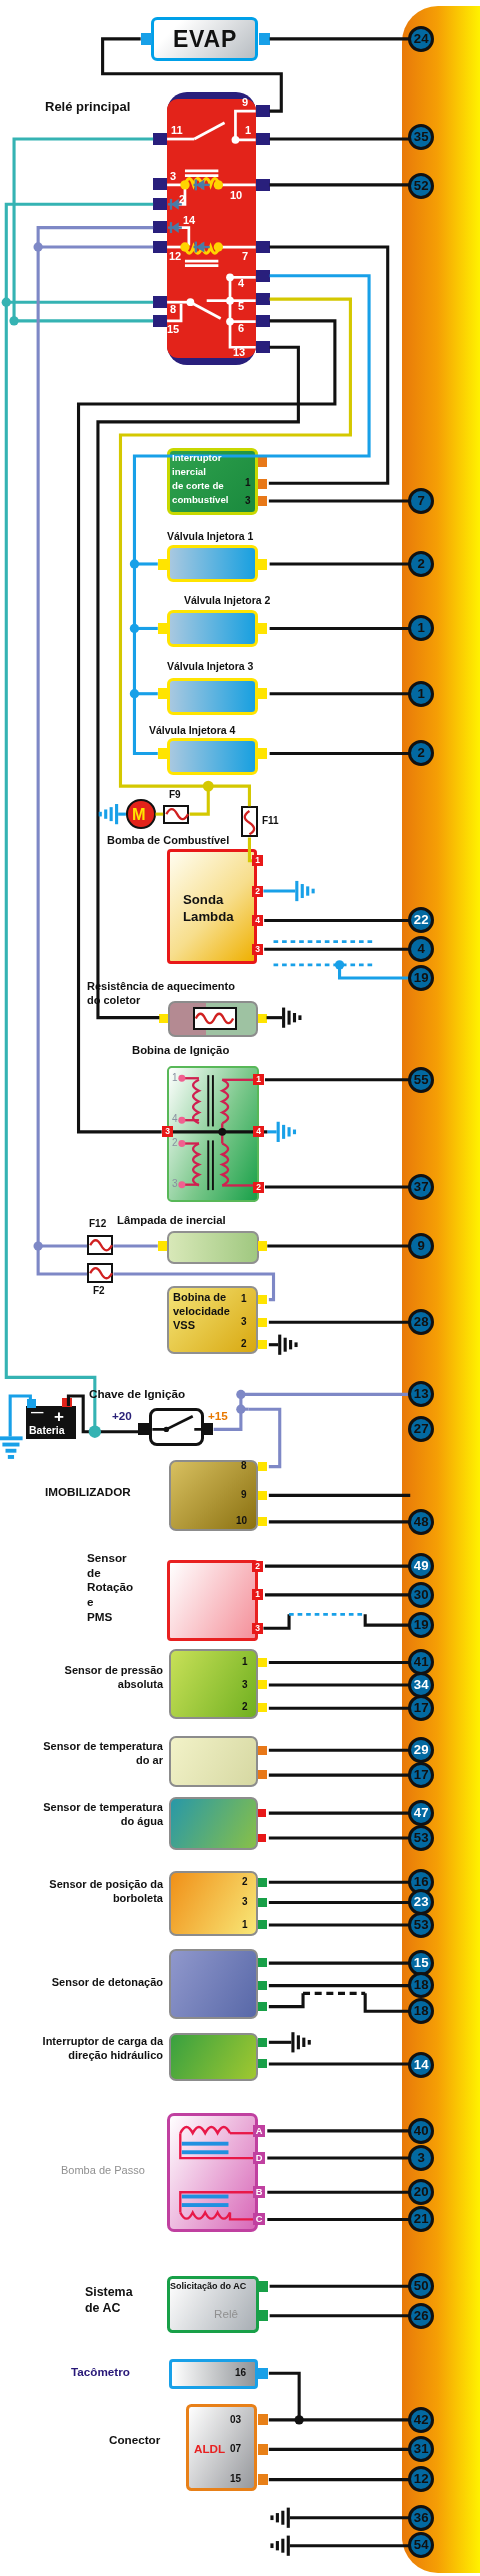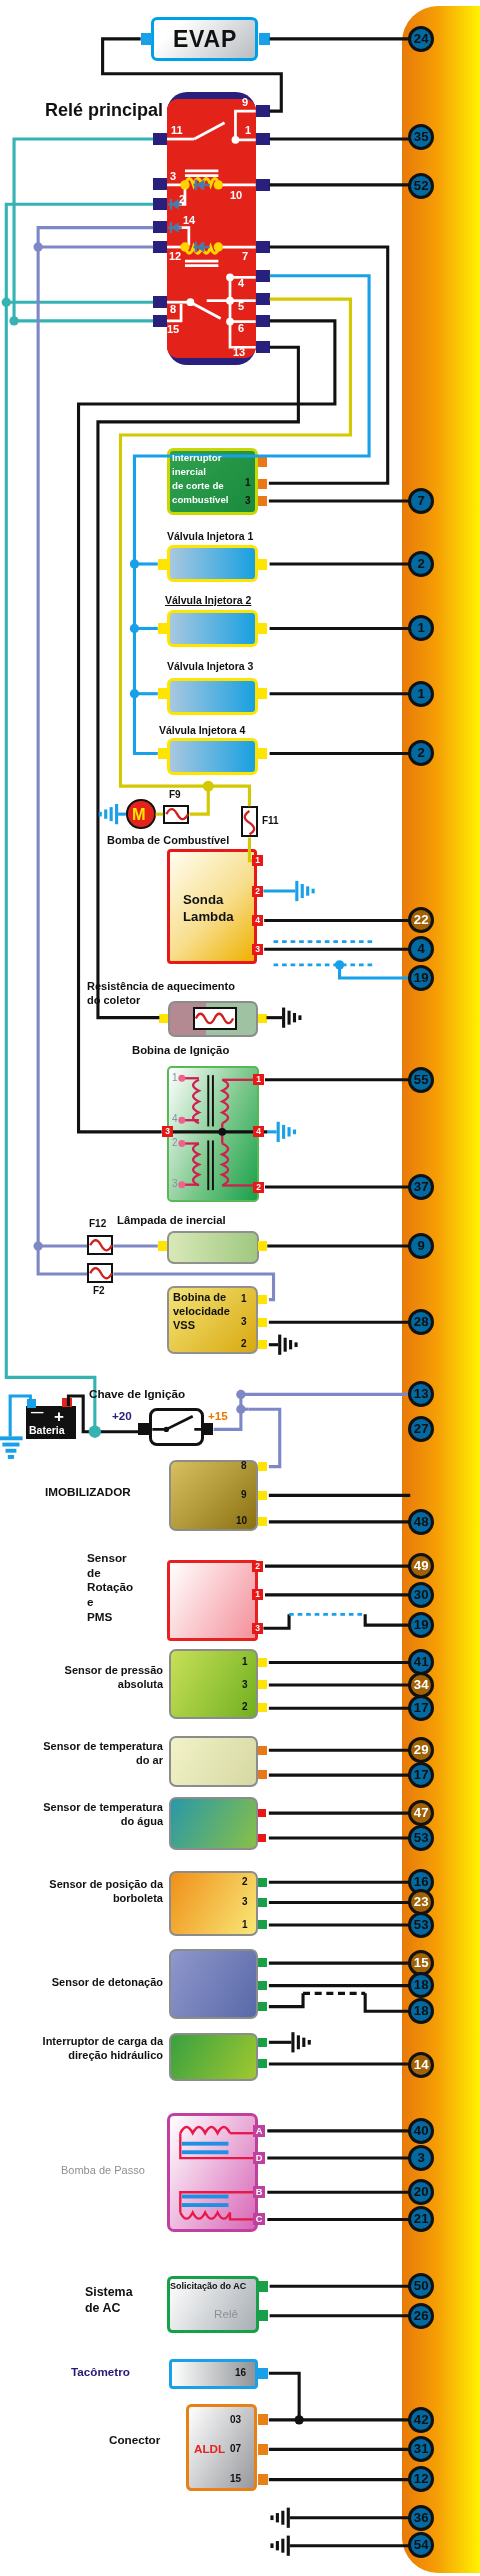--- a/index.html
+++ b/index.html
@@ -11,37 +11,37 @@
   #wires{position:absolute;left:0;top:0;z-index:4;pointer-events:none;}
   .box{position:absolute;z-index:2;box-sizing:border-box;}
   .nub{position:absolute;z-index:3;}
   .lbl{position:absolute;z-index:5;color:#111;font-weight:bold;white-space:pre-line;line-height:1.25;}
   .pinnum{position:absolute;z-index:5;font-weight:bold;color:#111;}
   .pinsq{position:absolute;z-index:5;font-weight:bold;color:#fff;text-align:center;}
   #circles{position:absolute;left:0;top:0;z-index:6;}
   .pin-circle{position:absolute;left:408px;width:26.4px;height:26.4px;border-radius:50%;
       background:#0369a1;border:3.1px solid #111;box-sizing:border-box;color:#111;
       font:bold 13.2px/20px "Liberation Sans",sans-serif;text-align:center;}
-  .pin-circle.navy{background:#a16207;color:#fff;}
+  .pin-circle.navy{background:#0369a1;color:#fff;}
   .fuse{position:absolute;background:#fff;border:2.3px solid #111;box-sizing:border-box;z-index:3;}
 </style>
 </head>
 <body>
 
 <div id="stage">
 
   <div id="ecu-bar"></div>
 
   <div class="box" style="left:151px;top:17px;width:107px;height:44px;border:3.9px solid #00A0E8;border-radius:6.2px;
               background:linear-gradient(135deg,#fff 20%,#B8BDC2 100%);"></div>
   <div class="lbl" style="left:166px;top:25px;width:78px;font-size:23px;text-align:center;letter-spacing:0.8px;">EVAP</div>
   <div class="nub" style="left:141px;top:33px;width:11px;height:11.7px;background:#18A0E8;"></div>
   <div class="nub" style="left:259px;top:33px;width:11px;height:11.7px;background:#18A0E8;"></div>
 
-  <div class="lbl" style="left:45px;top:99px;font-size:18px;">Relé principal</div>
+  <div class="lbl" style="left:45px;top:99px;font-size:13px;">Relé principal</div>
   <div class="box" style="left:167px;top:92px;width:89px;height:273px;background:#291F7C;border-radius:20px;"></div>
   <div class="box" style="left:167px;top:99px;width:89px;height:259px;background:#E3231A;border-radius:11px;"></div>
 
   <div class="nub" style="left:153px;top:133px;width:14px;height:12.4px;background:#291F7C;"></div>
   <div class="nub" style="left:153px;top:178px;width:14px;height:12.4px;background:#291F7C;"></div>
   <div class="nub" style="left:153px;top:198px;width:14px;height:12.4px;background:#291F7C;"></div>
   <div class="nub" style="left:153px;top:221px;width:14px;height:12.4px;background:#291F7C;"></div>
   <div class="nub" style="left:153px;top:241px;width:14px;height:12.4px;background:#291F7C;"></div>
   <div class="nub" style="left:153px;top:296px;width:14px;height:12.4px;background:#291F7C;"></div>
   <div class="nub" style="left:153px;top:315px;width:14px;height:12.4px;background:#291F7C;"></div>
@@ -77,25 +77,25 @@
 de corte de
 combustível</div>
   <span class="pinnum" style="left:245px;top:477px;font-size:10px;">1</span>
   <span class="pinnum" style="left:245px;top:495px;font-size:10px;">3</span>
   <div class="nub" style="left:258px;top:457px;width:9.3px;height:10px;background:#E87818;"></div>
   <div class="nub" style="left:258px;top:479px;width:9.3px;height:10px;background:#E87818;"></div>
   <div class="nub" style="left:258px;top:496px;width:9.3px;height:10px;background:#E87818;"></div>
 
   <div class="lbl" style="left:167px;top:530px;font-size:10.5px;">Válvula Injetora 1</div>
   <div class="box" style="left:167px;top:545px;width:91px;height:37px;border:3.1px solid #FFE400;border-radius:6.2px;background:linear-gradient(90deg,#A8C8E0,#18A0E0);"></div>
-  <div class="lbl" style="left:165px;top:594px;font-size:10.5px;text-decoration:underline;">Válvula Injetora 2</div>
+  <div class="lbl" style="left:184px;top:594px;font-size:10.5px;">Válvula Injetora 2</div>
   <div class="box" style="left:167px;top:610px;width:91px;height:37px;border:3.1px solid #FFE400;border-radius:6.2px;background:linear-gradient(90deg,#A8C8E0,#18A0E0);"></div>
   <div class="lbl" style="left:167px;top:660px;font-size:10.5px;">Válvula Injetora 3</div>
   <div class="box" style="left:167px;top:678px;width:91px;height:37px;border:3.1px solid #FFE400;border-radius:6.2px;background:linear-gradient(90deg,#A8C8E0,#18A0E0);"></div>
-  <div class="lbl" style="left:159px;top:724px;font-size:10.5px;">Válvula Injetora 4</div>
+  <div class="lbl" style="left:149px;top:724px;font-size:10.5px;">Válvula Injetora 4</div>
   <div class="box" style="left:167px;top:738px;width:91px;height:37px;border:3.1px solid #FFE400;border-radius:6.2px;background:linear-gradient(90deg,#A8C8E0,#18A0E0);"></div>
   <div class="nub" style="left:158px;top:559px;width:9.3px;height:11px;background:#FFE400;"></div>
   <div class="nub" style="left:258px;top:559px;width:9.3px;height:11px;background:#FFE400;"></div>
   <div class="nub" style="left:158px;top:623px;width:9.3px;height:11px;background:#FFE400;"></div>
   <div class="nub" style="left:258px;top:623px;width:9.3px;height:11px;background:#FFE400;"></div>
   <div class="nub" style="left:158px;top:688px;width:9.3px;height:11px;background:#FFE400;"></div>
   <div class="nub" style="left:258px;top:688px;width:9.3px;height:11px;background:#FFE400;"></div>
   <div class="nub" style="left:158px;top:748px;width:9.3px;height:11px;background:#FFE400;"></div>
   <div class="nub" style="left:258px;top:748px;width:9.3px;height:11px;background:#FFE400;"></div>
 

